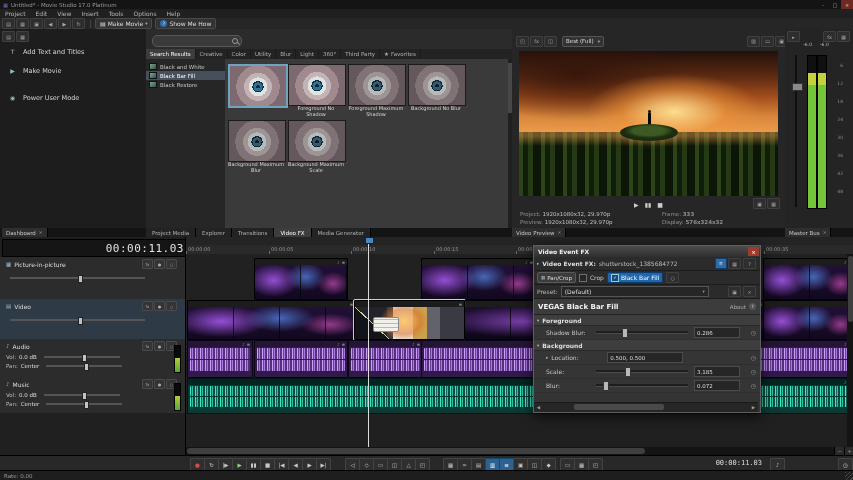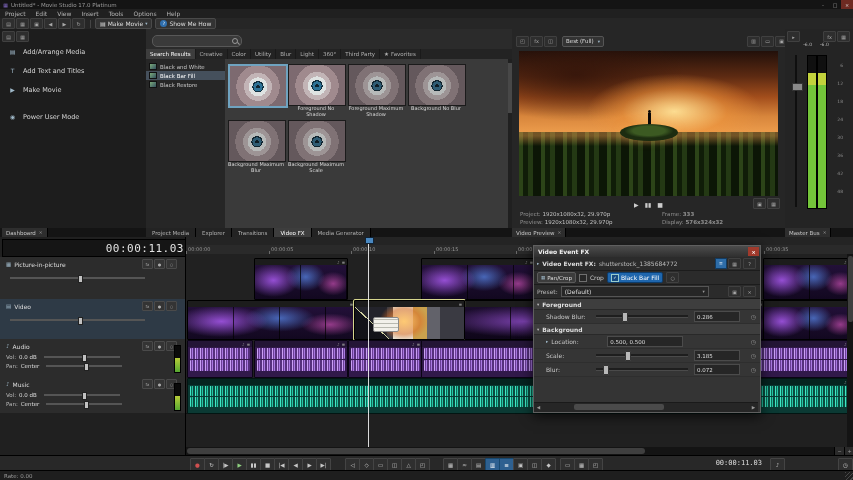--- a/index.html
+++ b/index.html
@@ -232,24 +232,20 @@
       <span>Show Me How</span>
     </span>
   </div>
 
   <div class="abs sidebar">
     <div class="side-mini">
       <span class="icobox">▤</span>
       <span class="icobox">▦</span>
     </div>
     <div class="side-item">
-      <span class="si">▤</span>
-      <span>Add/Arrange Media</span>
-    </div>
-    <div class="side-item">
       <span class="si">T</span>
       <span>Add Text and Titles</span>
     </div>
     <div class="side-item">
       <span class="si">▶</span>
       <span>Make Movie</span>
     </div>
     <div class="side-gap"></div>
     <div class="side-item">
       <span class="si">◉</span>
@@ -684,20 +680,27 @@
       <span class="val">Preset:</span>
       <span class="fxsel">
         <span>(Default)</span>
         <span class="dn">▾</span>
       </span>
       <span style="margin-left:auto;display:flex;gap:1px">
         <span class="icobox">▣</span>
         <span class="icobox">×</span>
       </span>
     </div>
+    <div class="fxw-head">
+      <span>VEGAS Black Bar Fill</span>
+      <span class="about">
+        <span>About</span>
+        <span class="qgray">?</span>
+      </span>
+    </div>
     <div class="sect">
       <span class="tri">▾</span>
       <span>Foreground</span>
     </div>
     <div class="prow">
       <span class="plab">Shadow Blur:</span>
       <span class="slid">
           <b class="sth" style="left:26px"></b>
         </span>
       <span class="pval">0.286</span>

